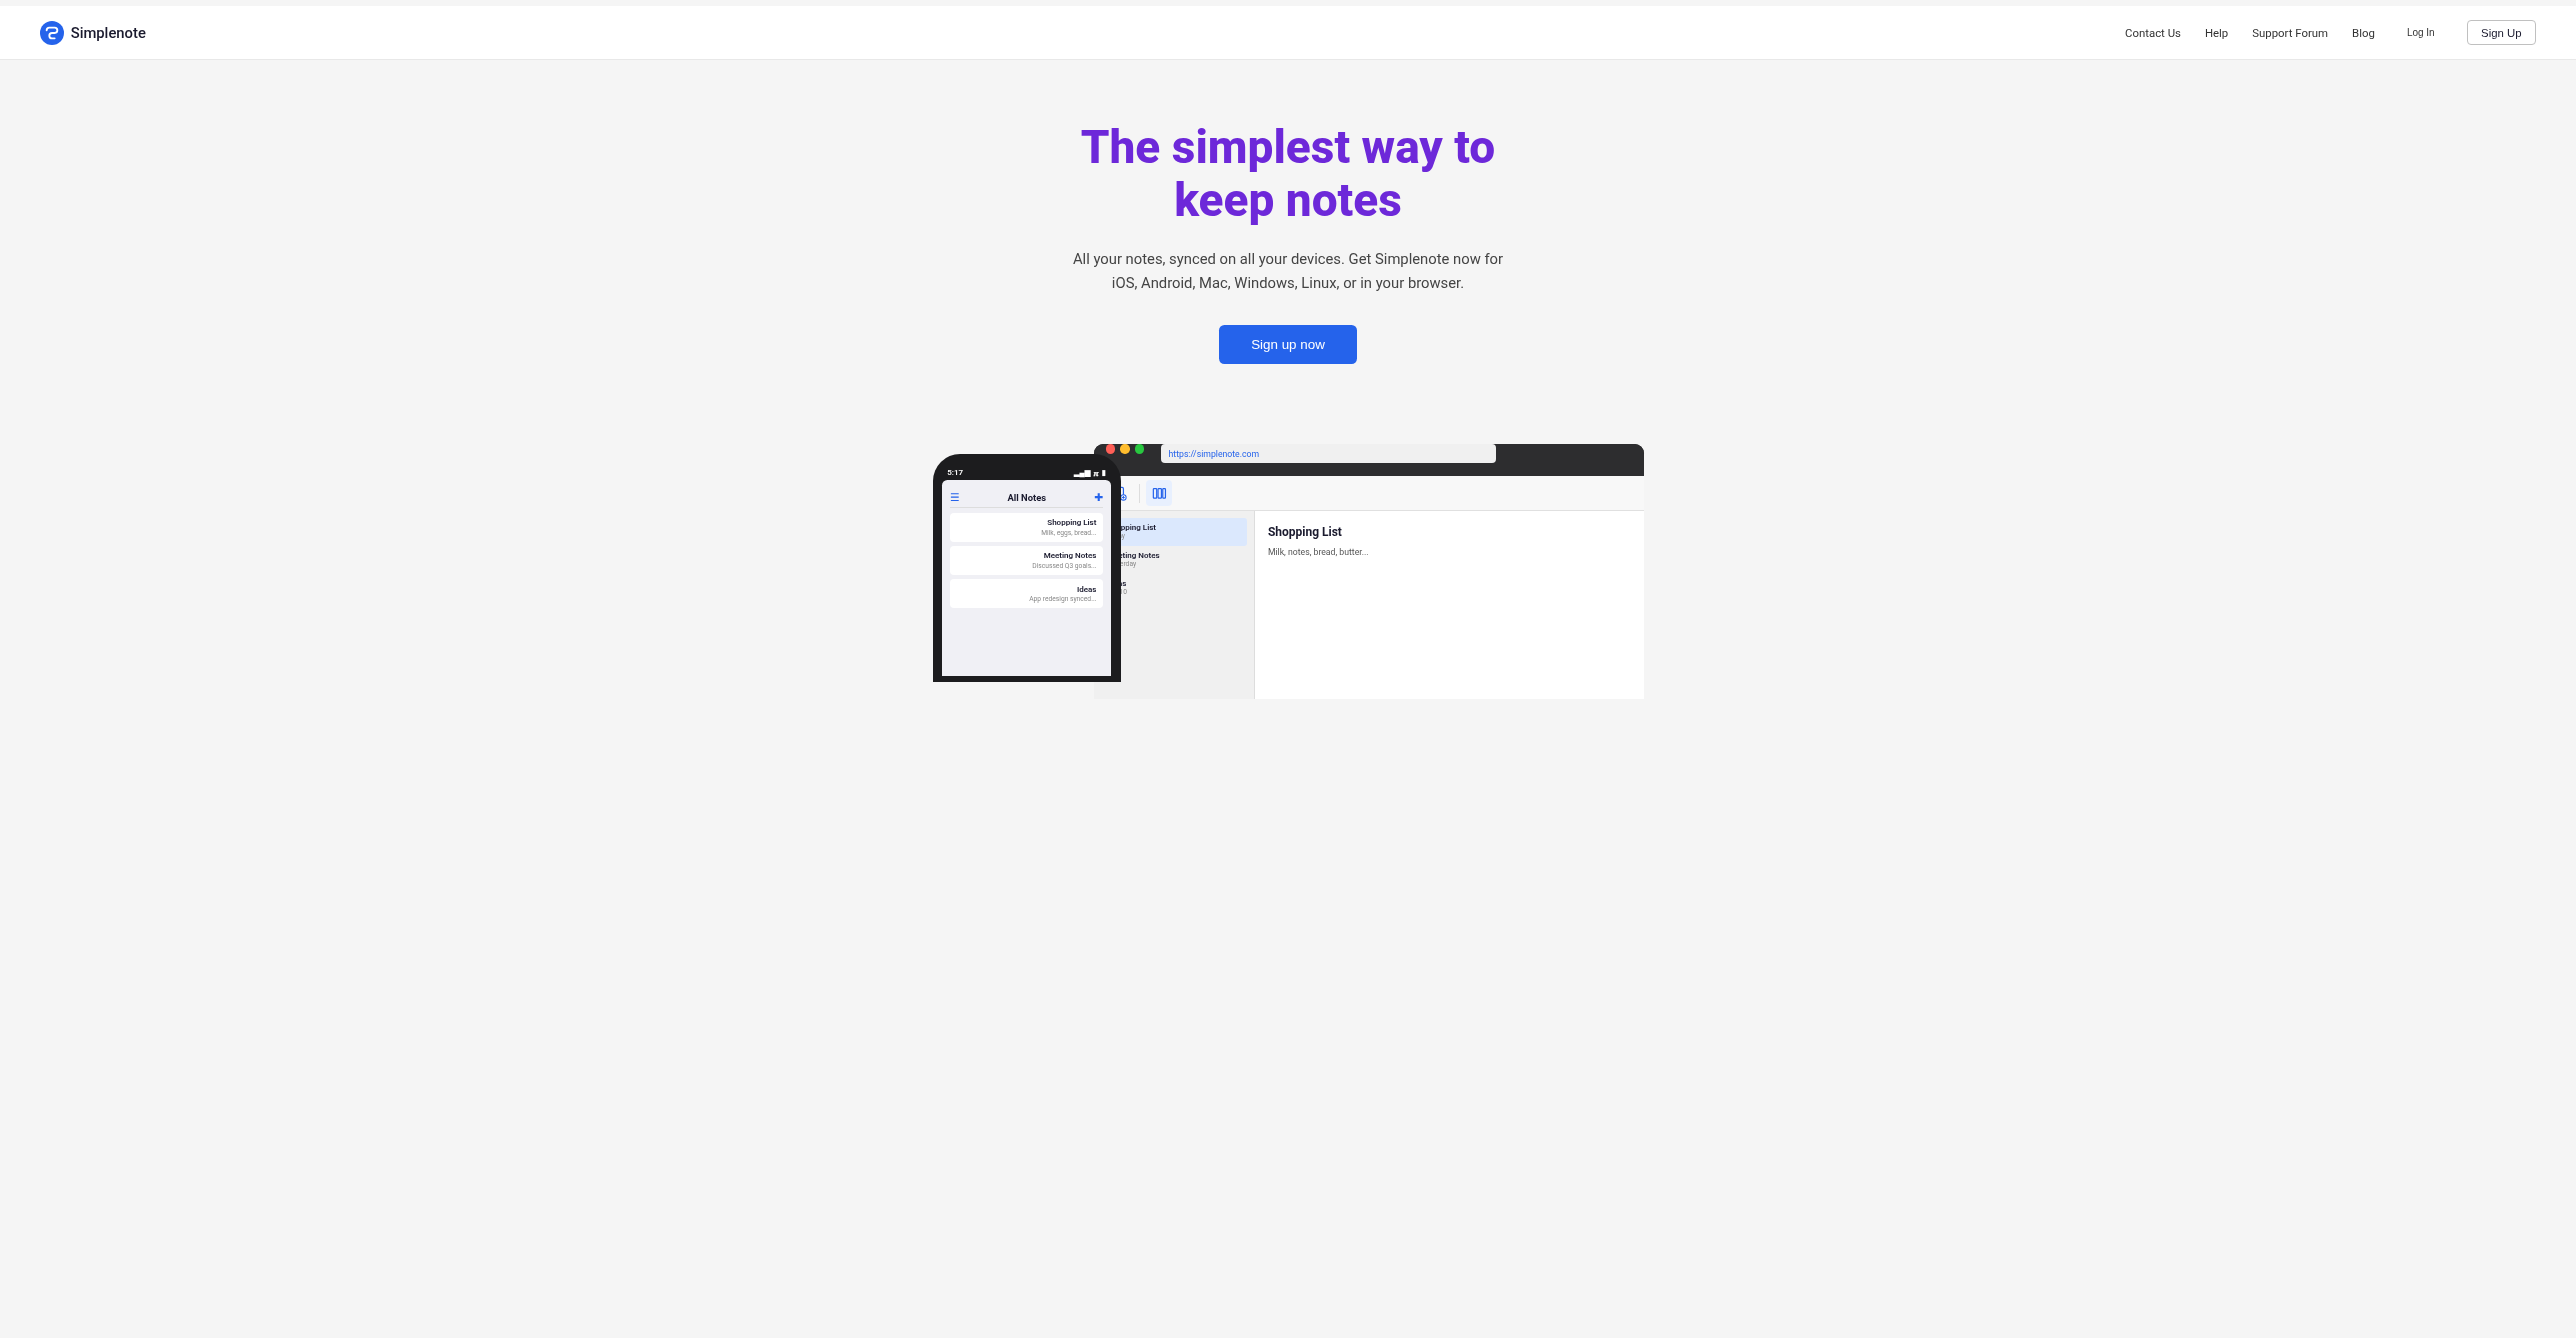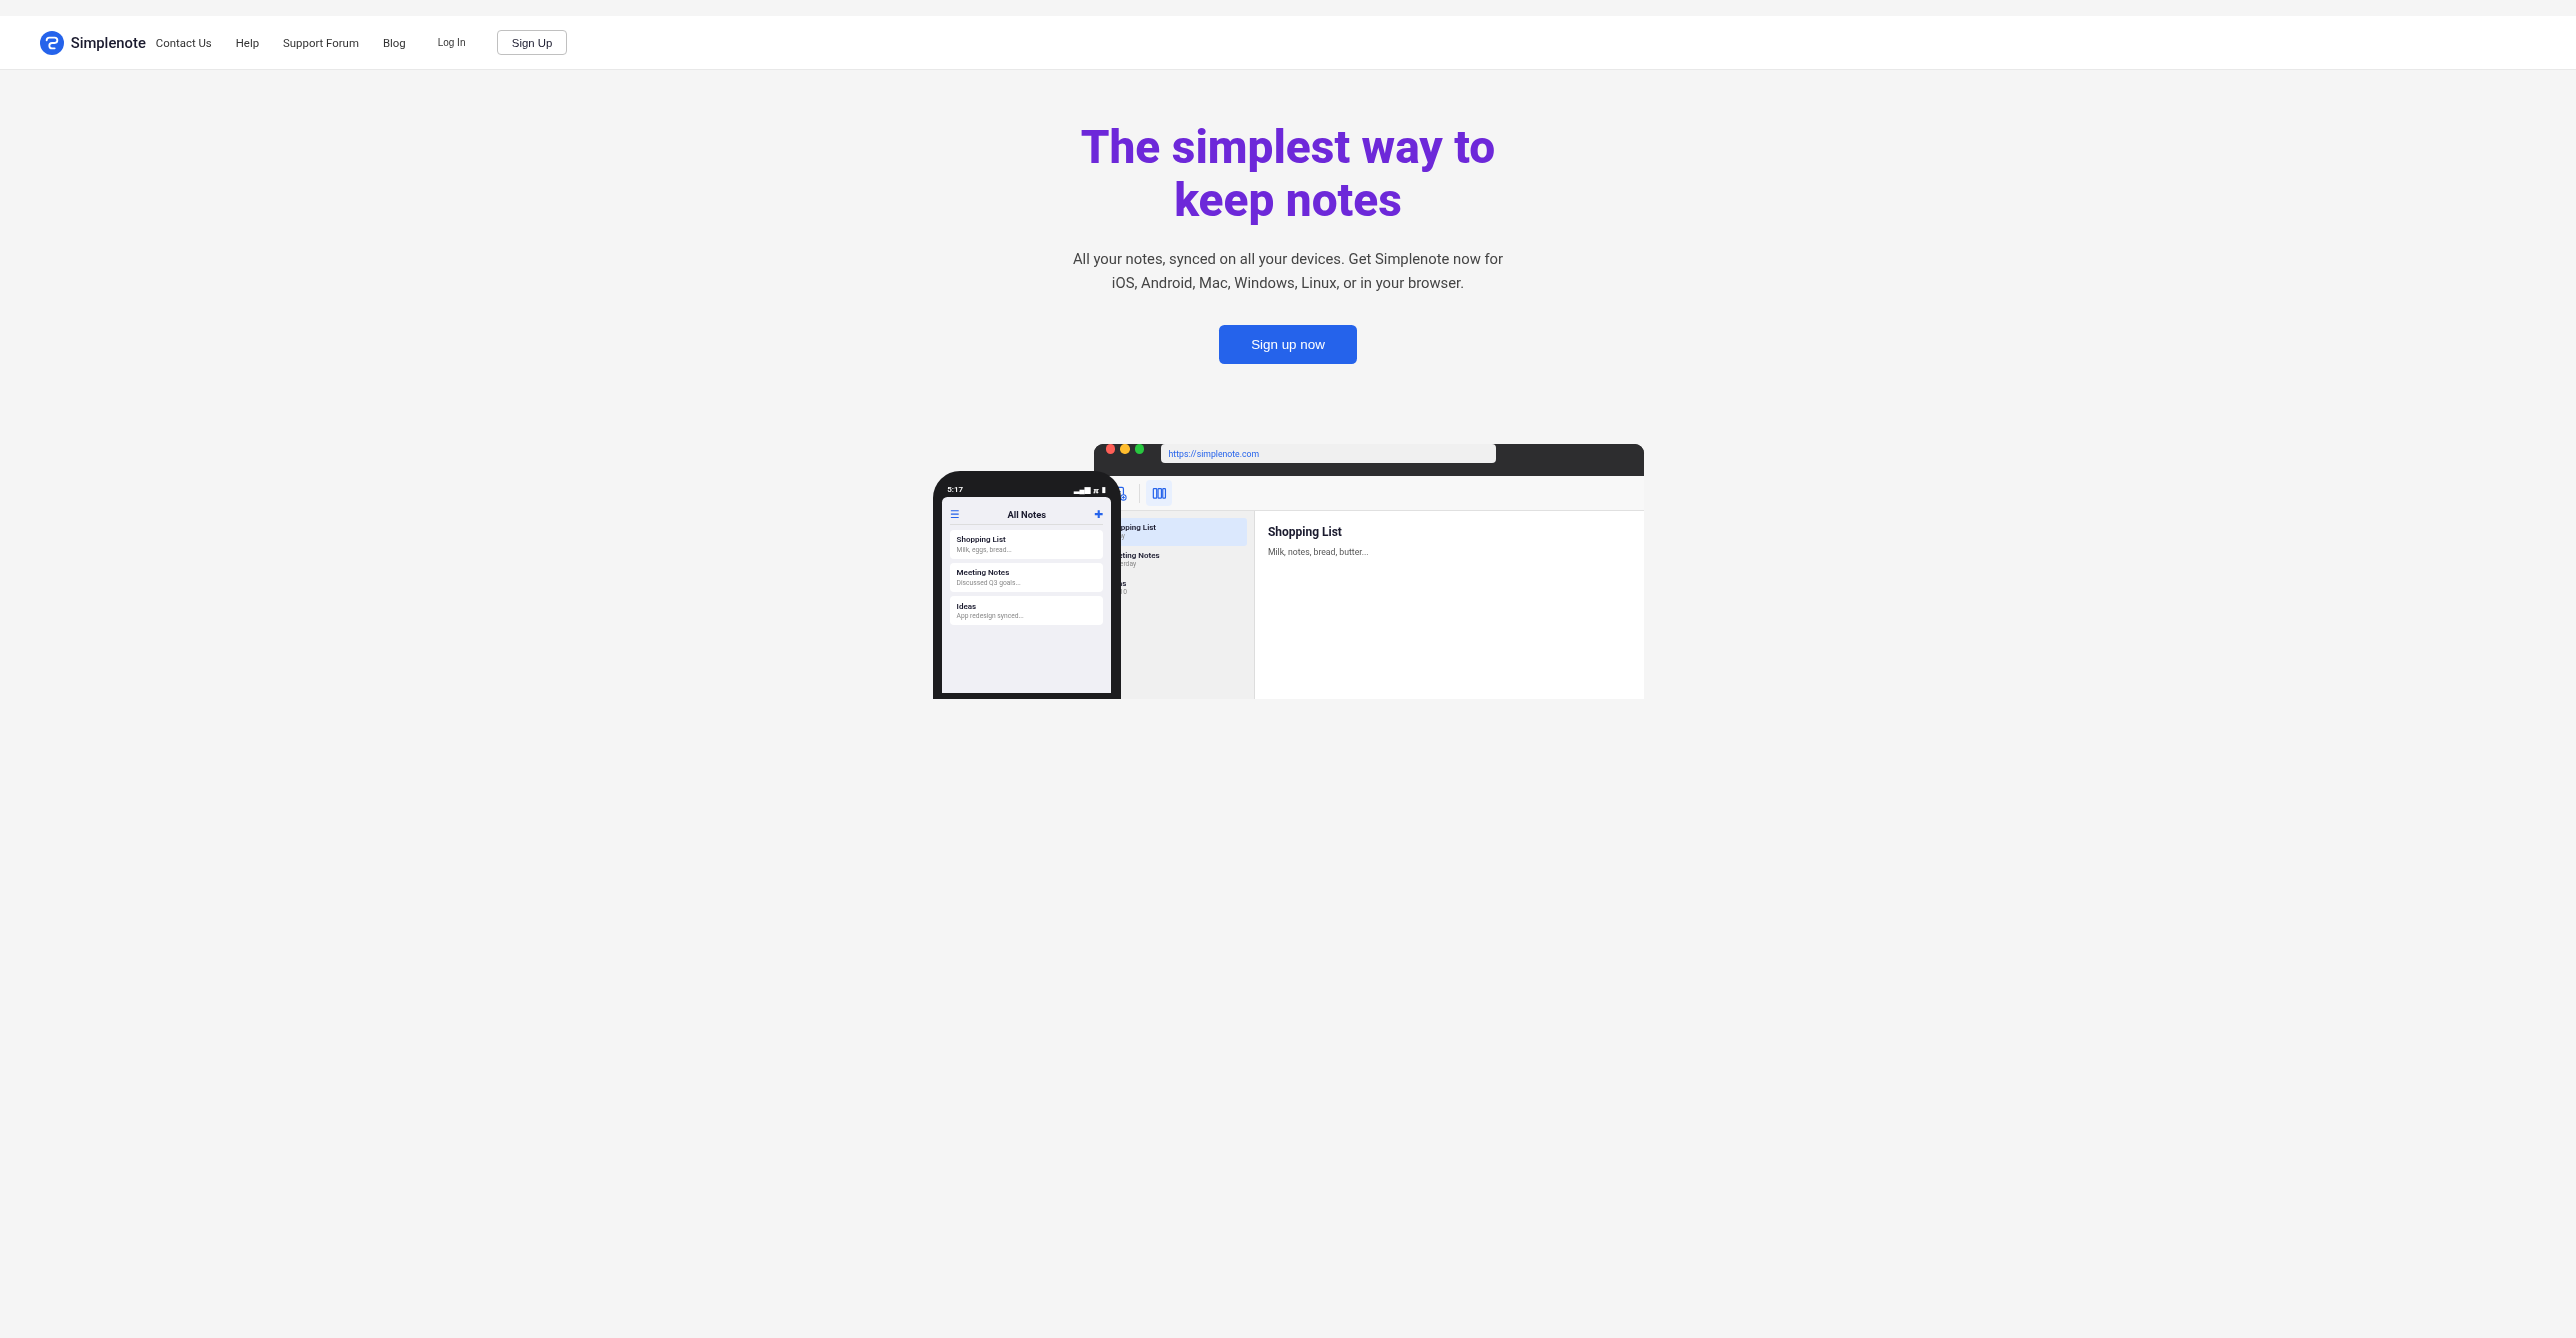--- a/index.html
+++ b/index.html
@@ -14,25 +14,26 @@
       color: #1a1a2e;
       min-height: 100vh;
       overflow-x: hidden;
     }
 
     
     header {
       background-color: #ffffff;
       display: flex;
       align-items: center;
+      justify-content: space-between;
       padding: 0 40px;
       height: 54px;
       border-bottom: 0.7px solid #e8e8e8;
       position: sticky;
-      top: 16px;
+      top: 6px;
       z-index: 100;
       gap: 10px;
     }
 
     .logo-area {
       display: flex;
       align-items: center;
       gap: 6.7px;
       text-decoration: none;
       color: #1a1a2e;
@@ -131,21 +132,22 @@
       gap: 0;
       overflow: hidden;
       min-height: 282px;
     }
 
     
     .phone-mockup {
       position: relative;
       z-index: 2;
       margin-right: -27px;
-      margin-bottom: 0;
+      margin-bottom: 17px;
+      text-align: right;
     }
 
     .phone-outer {
       width: 188px;
       height: 228px;
       background: #1c1c1e;
       border-radius: 27px 27px 0 0;
       padding: 10.7px 9.4px 0;
       position: relative;
     }

